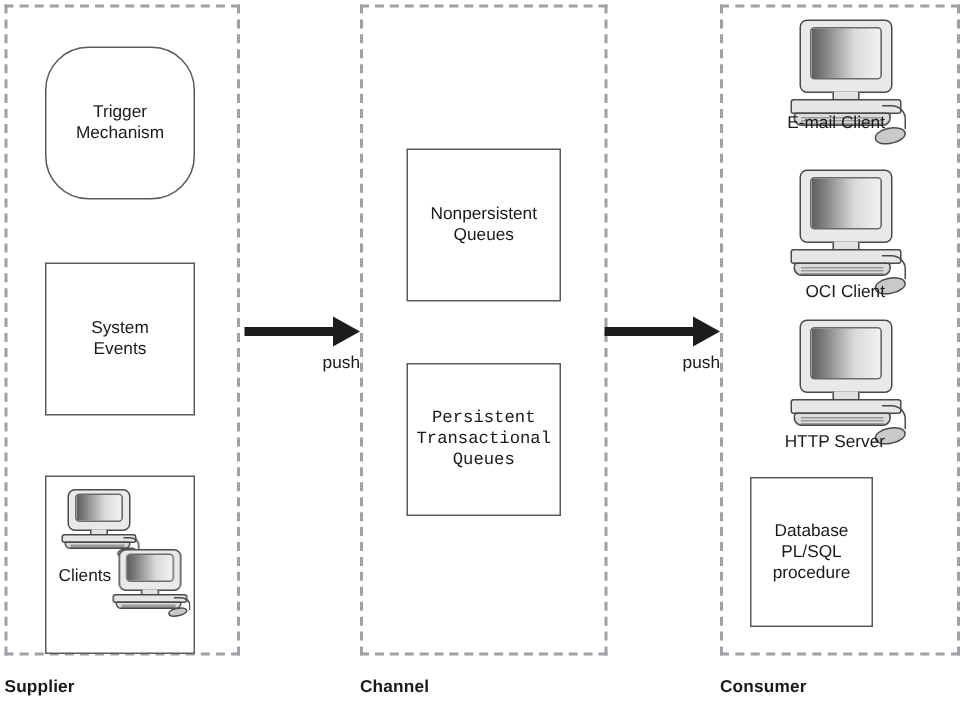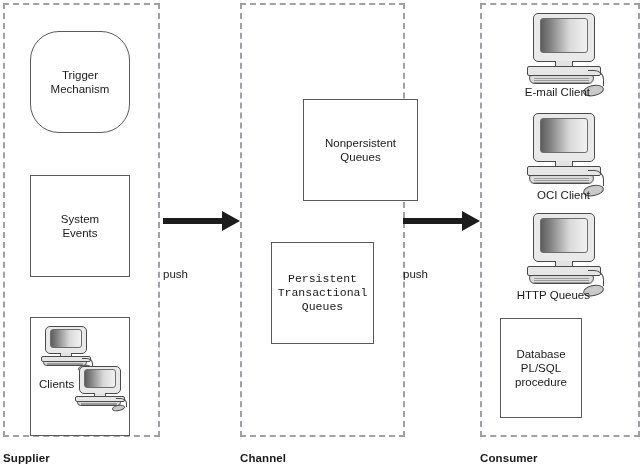--- a/index.html
+++ b/index.html
@@ -67,23 +67,22 @@
     width: 0;
     height: 0;
     border-top: 10px solid transparent;
     border-bottom: 10px solid transparent;
     border-left: 18px solid #1c1c1c;
   }
   .arrow-label {
     position: absolute;
     font-size: 11.5px;
     color: #1a1a1a;
-    text-align: left;
+    text-align: right;
     white-space: nowrap;
-    margin-top: 32px;
   }
 
   
   .pc {
     position: absolute;
   }
   .pc .monitor-case {
     position: absolute;
     left: 8.5%;
     top: 0;
@@ -231,21 +230,21 @@
   <div class="lane-label" style="left:3px; top:452px; width:157px;">Supplier</div>
 
   <div class="arrow-wrap" style="left:163px; top:211px; width:77px; height:20px;">
     <div class="arrow-shaft" style="width:60px;"></div>
     <div class="arrow-head" style="left:59px;"></div>
   </div>
   <div class="arrow-label" style="left:163px; top:236px; width:77px;">push</div>
 
   <div class="lane" style="left:240px; top:3px; width:165px; height:434px;"></div>
 
-  <div class="box" style="left:271px; top:99px; width:115px; height:102px;margin-left:32px;">
+  <div class="box" style="left:271px; top:99px; width:103px; height:102px;">
     <span class="box-text">Nonpersistent
 Queues</span>
   </div>
 
   <div class="box" style="left:271px; top:242px; width:103px; height:102px;font-family:Liberation Mono, monospace;">
     <span class="box-text">Persistent
 Transactional
 Queues</span>
   </div>
 
@@ -266,21 +265,21 @@
     <div class="neck"></div>
     <div class="base-slab"></div>
     <div class="keyboard">
       <div class="kb-line" style="top:30%"></div>
       <div class="kb-line" style="top:58%"></div>
       <div class="kb-line" style="top:84%"></div>
     </div>
     <div class="cord"></div>
     <div class="mouse" style="left:76%; top:92%; width:28%; height:14%;"></div>
   </div>
-  <div class="pc-label" style="left:495px; top:86px; width:95px;">E-mail Client</div>
+  <div class="pc-label" style="left:495px; top:76px; width:95px;">E-mail Client</div>
 
   <div class="pc" style="left:527px; top:113px; width:74px; height:78px;">
     <div class="monitor-case">
       <div class="screen"></div>
     </div>
     <div class="neck"></div>
     <div class="base-slab"></div>
     <div class="keyboard">
       <div class="kb-line" style="top:30%"></div>
       <div class="kb-line" style="top:58%"></div>
@@ -298,21 +297,21 @@
     <div class="neck"></div>
     <div class="base-slab"></div>
     <div class="keyboard">
       <div class="kb-line" style="top:30%"></div>
       <div class="kb-line" style="top:58%"></div>
       <div class="kb-line" style="top:84%"></div>
     </div>
     <div class="cord"></div>
     <div class="mouse" style="left:76%; top:92%; width:28%; height:14%;"></div>
   </div>
-  <div class="pc-label" style="left:495px; top:289px; width:95px;">HTTP Queues</div>
+  <div class="pc-label" style="left:495px; top:289px; width:95px;">HTTP Server</div>
 
   <div class="box" style="left:500px; top:318px; width:82px; height:100px;align-items:center;">
     <span class="box-text">Database
 PL/SQL
 procedure</span>
   </div>
 
   <div class="lane-label" style="left:480px; top:452px; width:160px;">Consumer</div>
 
 </div>

